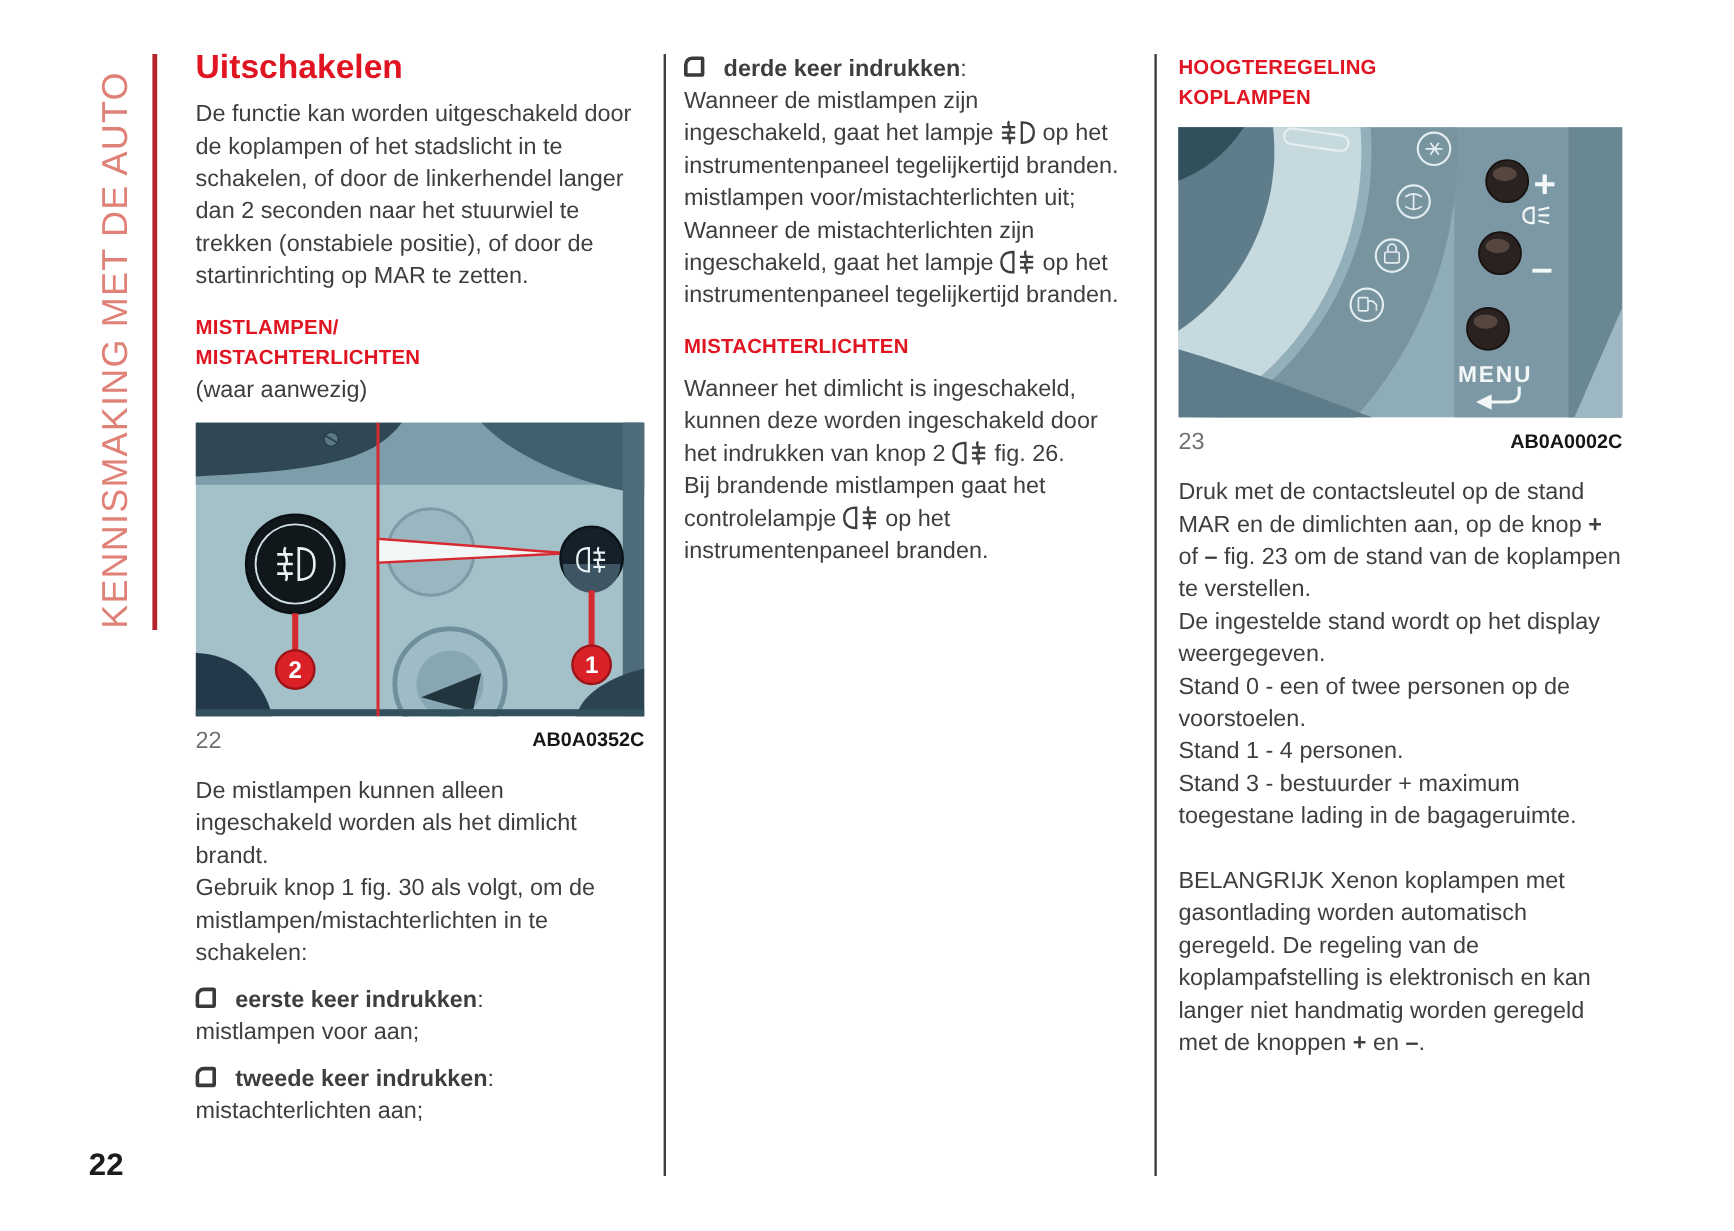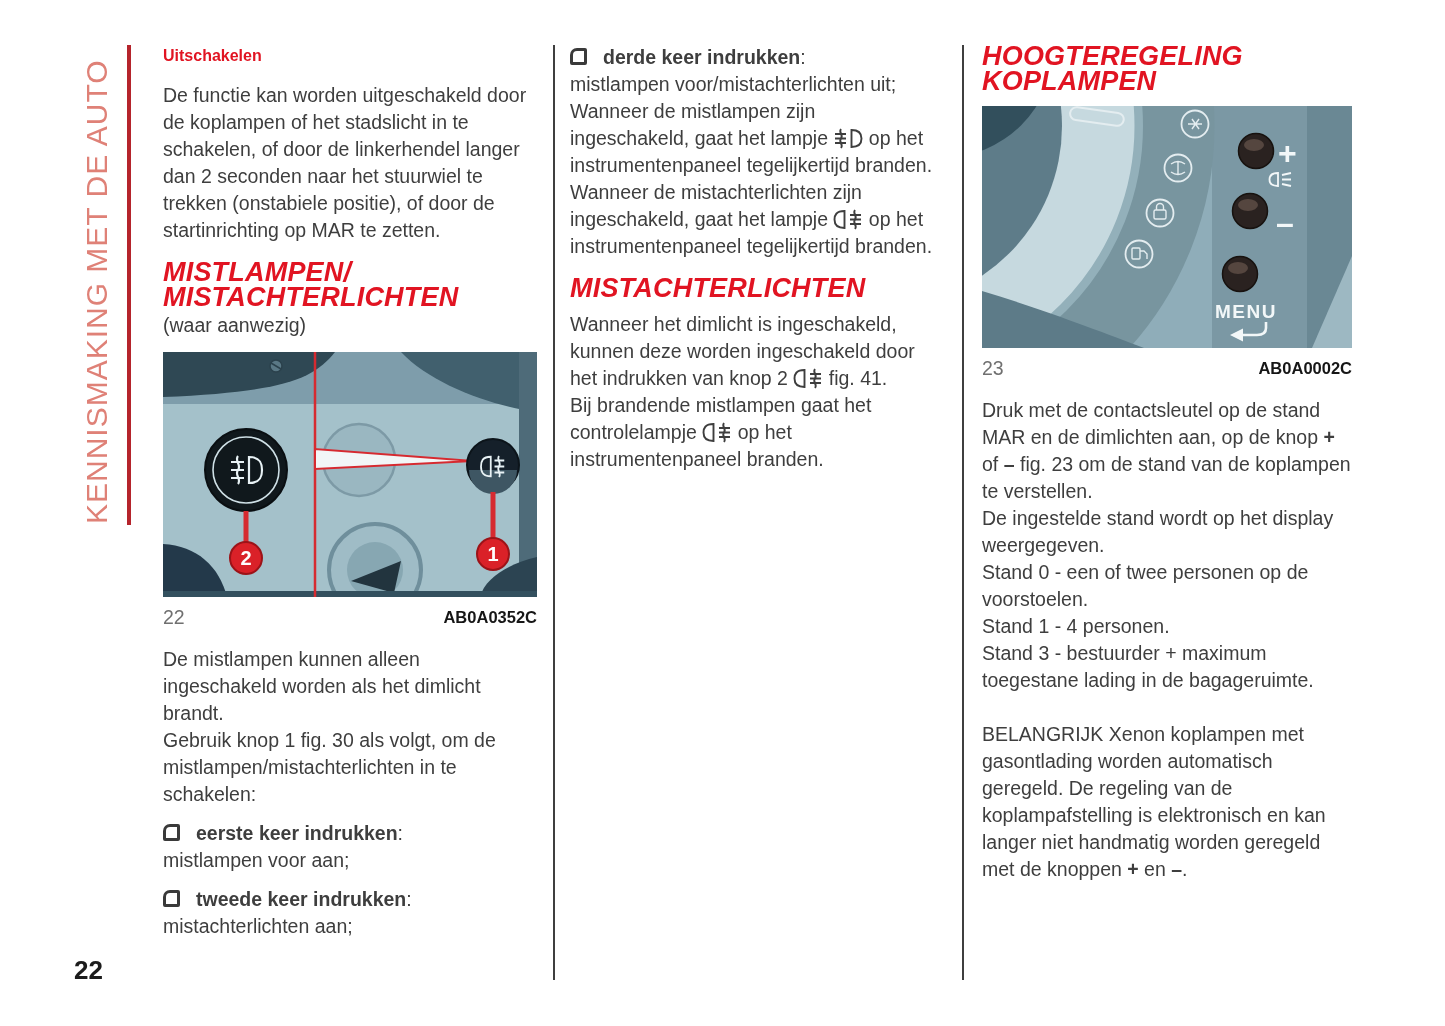--- a/index.html
+++ b/index.html
@@ -19,22 +19,22 @@
 
   
   .col{position:absolute;top:44px;font-size:19.5px;line-height:27px;}
   .col-1{left:163px;width:374px;}
   .col-2{left:570px;width:363px;}
   .col-3{left:982px;width:370px;}
   .sep{position:absolute;top:45px;width:2px;height:935px;background:#3f3f3f;}
   .sep-1{left:553px;}
   .sep-2{left:962px;}
 
-  .h-small{color:#e11422;font-weight:bold;font-size:16px;line-height:24px;margin:0 0 14px 0;}
-  .h-caps{color:#e11422;font-weight:bold;font-size:27px;line-height:25px;letter-spacing:.2px;margin:16px 0 2px 0;font-style:italic;}
+  .h-small{color:#e11422;font-weight:bold;font-size:28px;line-height:24px;margin:0 0 14px 0;}
+  .h-caps{color:#e11422;font-weight:bold;font-size:17px;line-height:25px;letter-spacing:.2px;margin:16px 0 2px 0;}
   .h-caps.tight{margin-top:0;margin-bottom:12px;}
   p{margin:0;}
   .mt{margin-top:15px;}
   .gap{height:27px;}
 
   .bullet-row{margin-top:12px;}
   .bullet-icon{
     display:inline-block;width:11px;height:11px;border:3.2px solid #3a3a3a;
     border-radius:7px 2px 2px 2px;margin-right:16px;vertical-align:-1px;
   }
@@ -144,51 +144,51 @@
     <p class="bullet-row">
       <span class="bullet-icon"></span><span class="b">tweede keer indrukken</span><span>:</span>
     </p>
     <p>mistachterlichten aan;</p>
   </div>
 
   <div class="col col-2">
     <p>
       <span class="bullet-icon"></span><span class="b">derde keer indrukken</span><span>:</span>
     </p>
-    <p>mistlampen voor/mistachterlichten uit;</p>
-
     <p>
       <span>Wanneer de mistlampen zijn ingeschakeld, gaat het lampje </span><span class="inline-icon"><svg width="30" height="21" viewBox="0 0 30 21">
             <g stroke="#3e3e3e" stroke-width="1.9" fill="none">
               <path d="M18.5 2 C27 2 28.5 6.5 28.5 10.5 C28.5 14.5 27 19 18.5 19 Z"></path>
               <path d="M2 6 H13 M2 10.5 H13 M2 15 H13"></path>
               <path d="M8 1 C5 4.5 11 7 8 10.5 C5 14 11 16.5 8 20"></path>
             </g>
           </svg></span><span> op het instrumentenpaneel tegelijkertijd branden.</span>
     </p>
+
+    <p>mistlampen voor/mistachterlichten uit;</p>
     <p>
       <span>Wanneer de mistachterlichten zijn ingeschakeld, gaat het lampje </span><span class="inline-icon"><svg width="30" height="21" viewBox="0 0 30 21">
             <g stroke="#3e3e3e" stroke-width="1.9" fill="none">
               <path d="M11.5 2 C3 2 1.5 6.5 1.5 10.5 C1.5 14.5 3 19 11.5 19 Z"></path>
               <path d="M17 6 H28 M17 10.5 H28 M17 15 H28"></path>
               <path d="M22 1 C19 4.5 25 7 22 10.5 C19 14 25 16.5 22 20"></path>
             </g>
           </svg></span><span> op het instrumentenpaneel tegelijkertijd branden.</span>
     </p>
 
     <p class="h-caps">MISTACHTERLICHTEN</p>
 
     <p style="margin-top:10px">
       <span>Wanneer het dimlicht is ingeschakeld, kunnen deze worden ingeschakeld door het indrukken van knop 2 </span><span class="inline-icon"><svg width="30" height="21" viewBox="0 0 30 21">
             <g stroke="#3e3e3e" stroke-width="1.9" fill="none">
               <path d="M11.5 2 C3 2 1.5 6.5 1.5 10.5 C1.5 14.5 3 19 11.5 19 Z"></path>
               <path d="M17 6 H28 M17 10.5 H28 M17 15 H28"></path>
               <path d="M22 1 C19 4.5 25 7 22 10.5 C19 14 25 16.5 22 20"></path>
             </g>
-          </svg></span><span> fig. 41.</span>
+          </svg></span><span> fig. 26.</span>
     </p>
     <p>
       <span>Bij brandende mistlampen gaat het controlelampje </span><span class="inline-icon"><svg width="30" height="21" viewBox="0 0 30 21">
             <g stroke="#3e3e3e" stroke-width="1.9" fill="none">
               <path d="M11.5 2 C3 2 1.5 6.5 1.5 10.5 C1.5 14.5 3 19 11.5 19 Z"></path>
               <path d="M17 6 H28 M17 10.5 H28 M17 15 H28"></path>
               <path d="M22 1 C19 4.5 25 7 22 10.5 C19 14 25 16.5 22 20"></path>
             </g>
           </svg></span><span> op het instrumentenpaneel branden.</span>
     </p>

